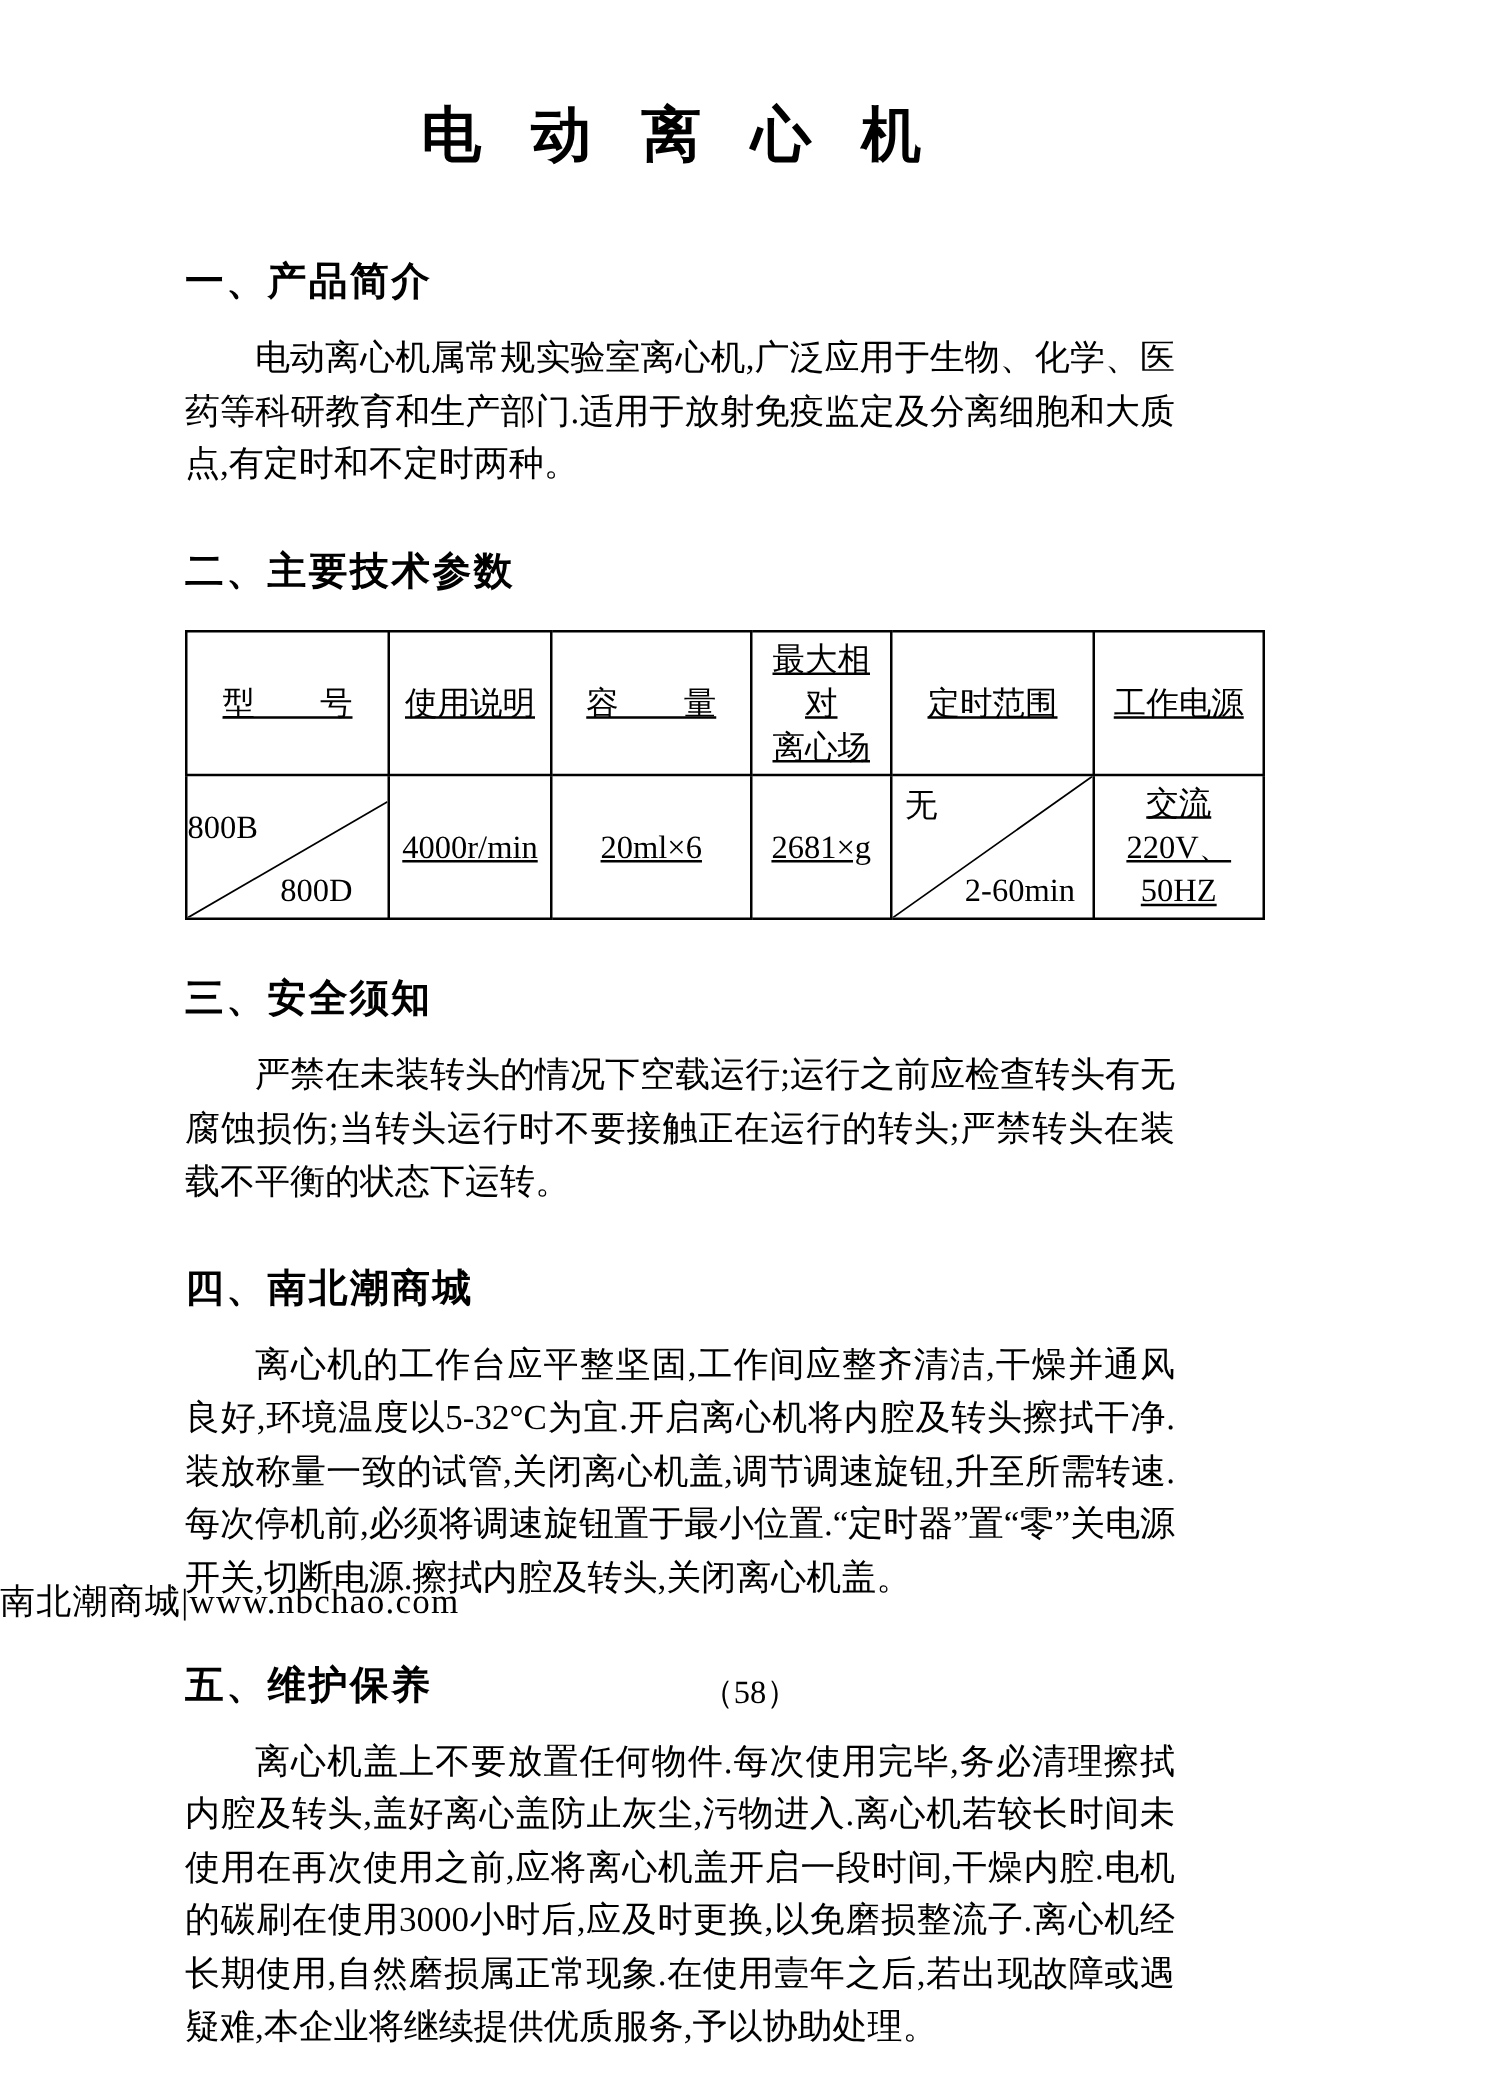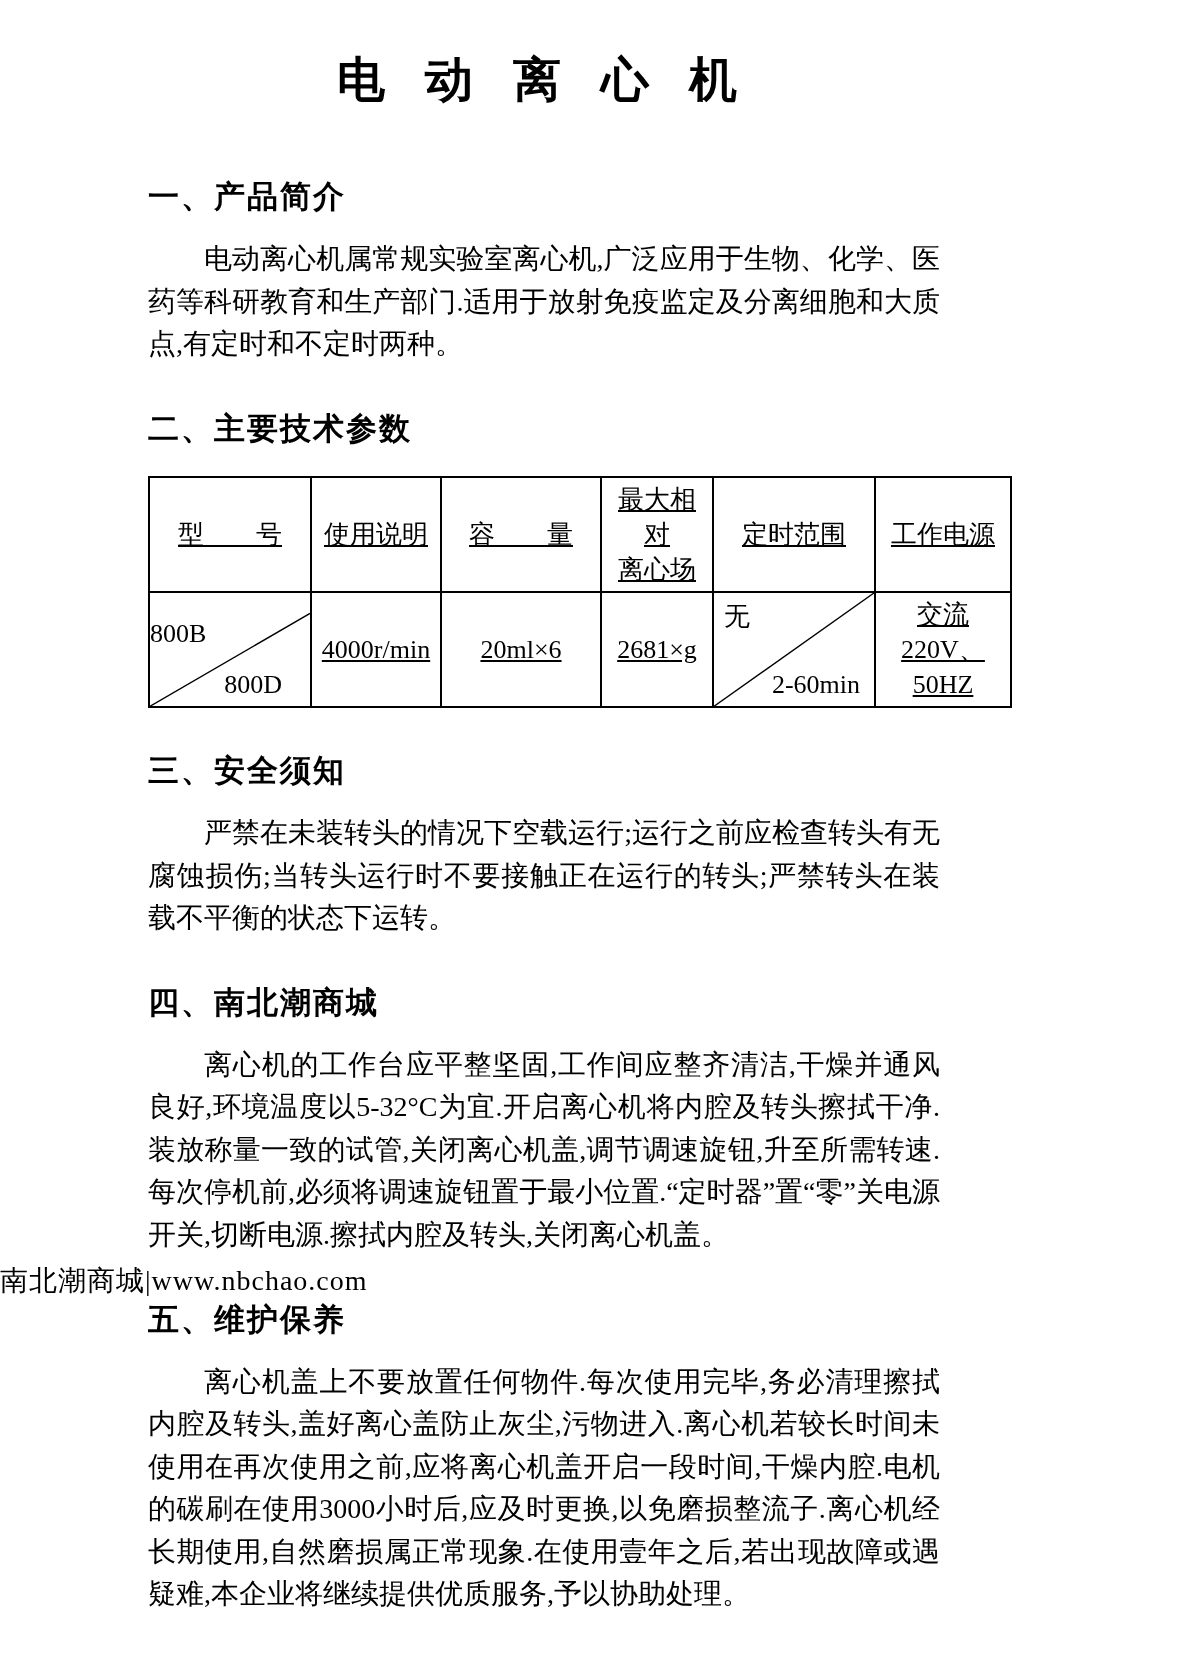--- a/index.html
+++ b/index.html
@@ -5,21 +5,21 @@
   html, body {
     margin: 0;
     padding: 0;
     background: #ffffff;
   }
   .page {
     position: relative;
     width: 1090px;
     height: 1664px;
     box-sizing: border-box;
-    padding: 30px 150px 0 148px;
+    padding: 58px 150px 0 148px;
     background: #ffffff;
     color: #000000;
     font-family: "Liberation Serif", "DejaVu Serif", serif;
     overflow: hidden;
   }
   .doc-title {
     margin: 18px 0 64px 0;
     text-align: center;
     font-size: 48px;
     font-weight: bold;
@@ -169,14 +169,15 @@
     <h2 class="section-heading">四、南北潮商城</h2>
     <p class="body-para">离心机的工作台应平整坚固,工作间应整齐清洁,干燥并通风良好,环境温度以5-32°C为宜.开启离心机将内腔及转头擦拭干净.装放称量一致的试管,关闭离心机盖,调节调速旋钮,升至所需转速.每次停机前,必须将调速旋钮置于最小位置.“定时器”置“零”关电源开关,切断电源.擦拭内腔及转头,关闭离心机盖。</p>
   </section>
 
   <section>
     <h2 class="section-heading">五、维护保养</h2>
     <p class="body-para">离心机盖上不要放置任何物件.每次使用完毕,务必清理擦拭内腔及转头,盖好离心盖防止灰尘,污物进入.离心机若较长时间未使用在再次使用之前,应将离心机盖开启一段时间,干燥内腔.电机的碳刷在使用3000小时后,应及时更换,以免磨损整流子.离心机经长期使用,自然磨损属正常现象.在使用壹年之后,若出现故障或遇疑难,本企业将继续提供优质服务,予以协助处理。</p>
   </section>
 
   <div class="shop-footer">南北潮商城|www.nbchao.com</div>
+  <div class="page-number">（58）</div>
 
 </div>
 
 </body></html>

